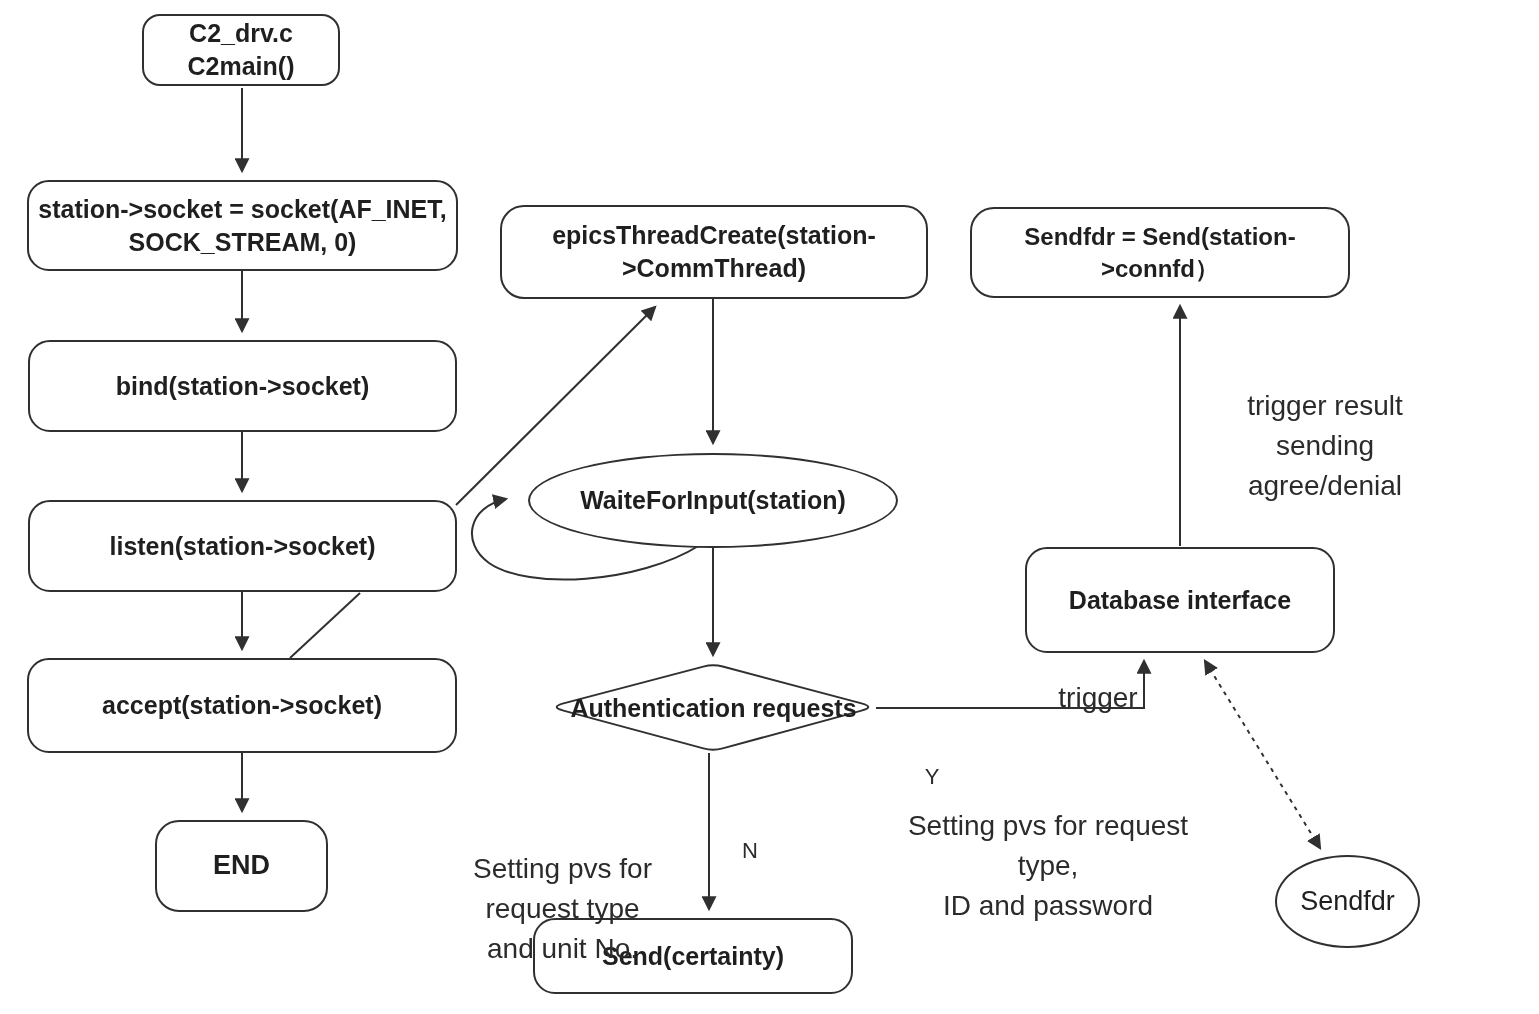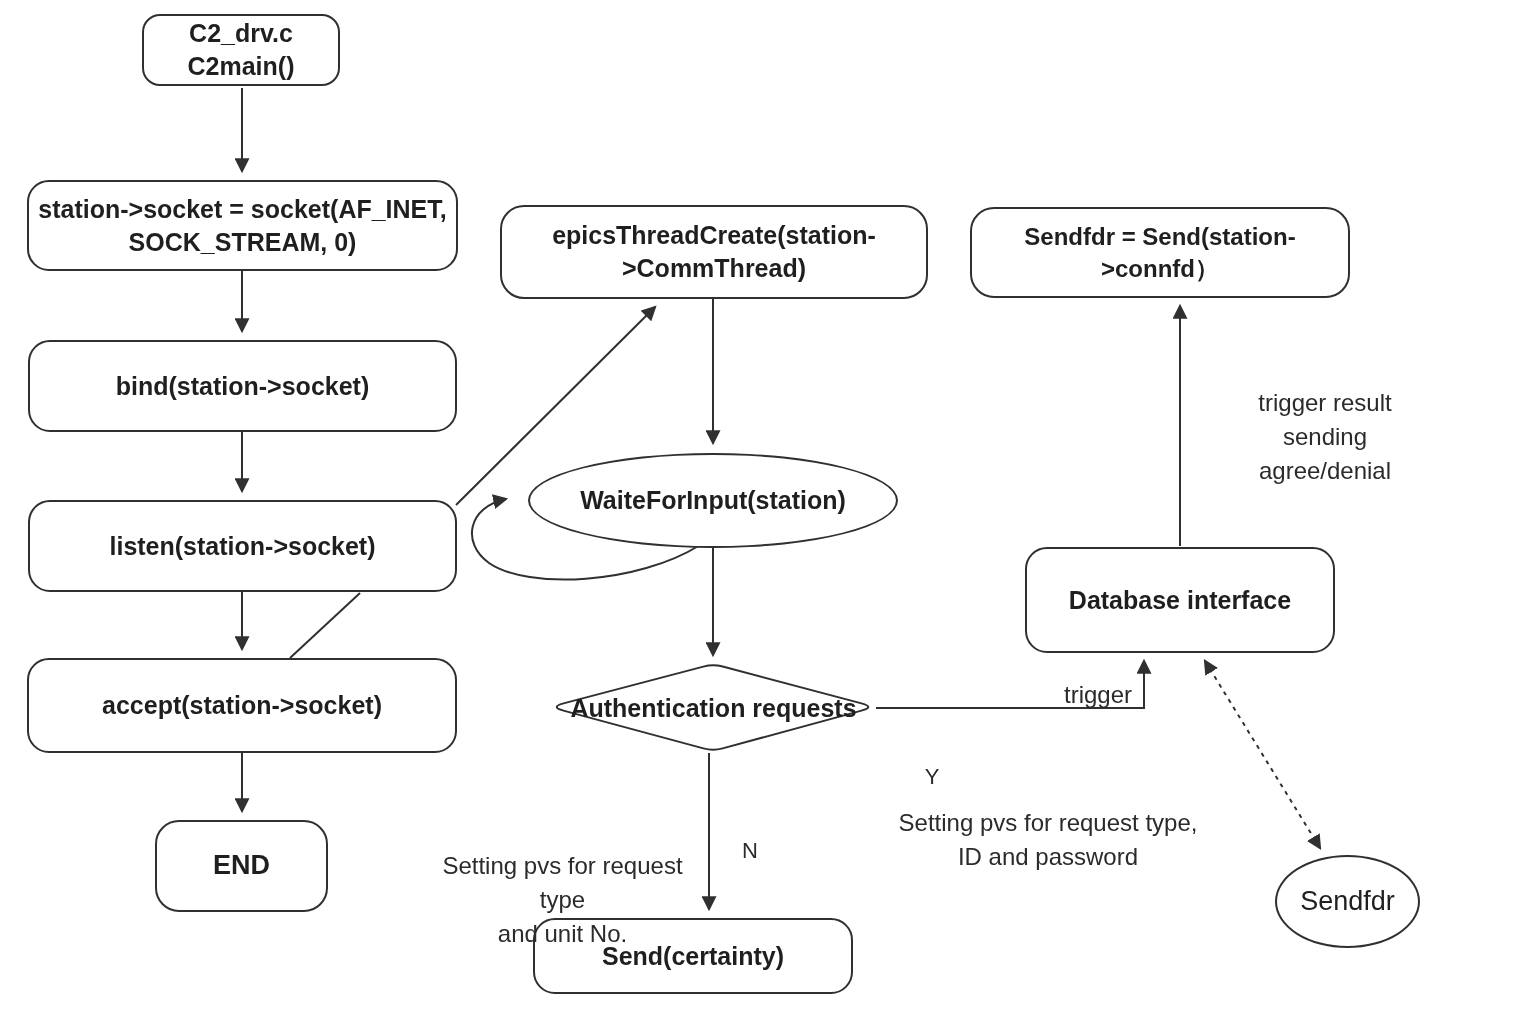--- a/index.html
+++ b/index.html
@@ -25,21 +25,21 @@
     white-space:pre-line;
   }
   .ellipse{border-radius:50%;}
   .label-only{
     position:absolute;border:none;background:transparent;
     display:flex;align-items:center;justify-content:center;
     text-align:center;font-weight:bold;font-size:25px;white-space:pre-line;
   }
   .annotation{
     position:absolute;
-    font-size:24px;
+    font-size:28px;
     line-height:1.42;
     text-align:center;
     white-space:pre-line;
     color:#2b2b2b;
   }
   .yn{font-size:22px;}
 </style>
 </head>
 <body>
 

